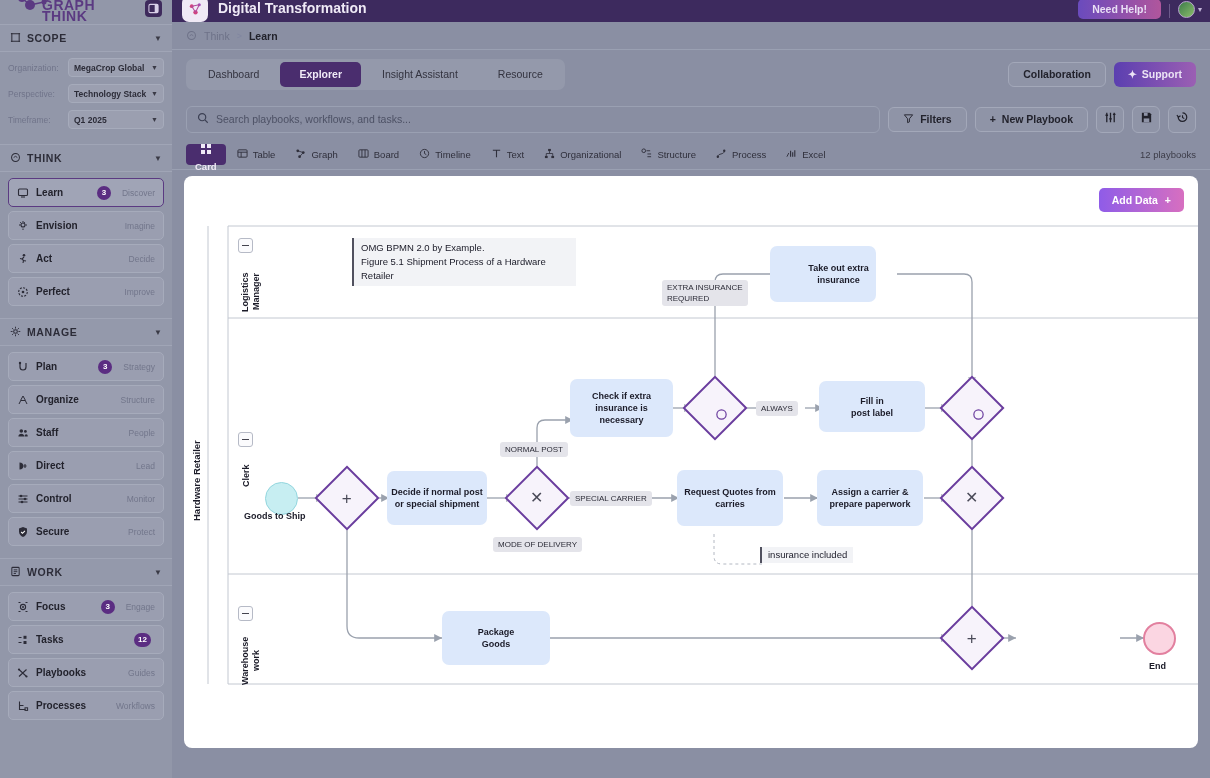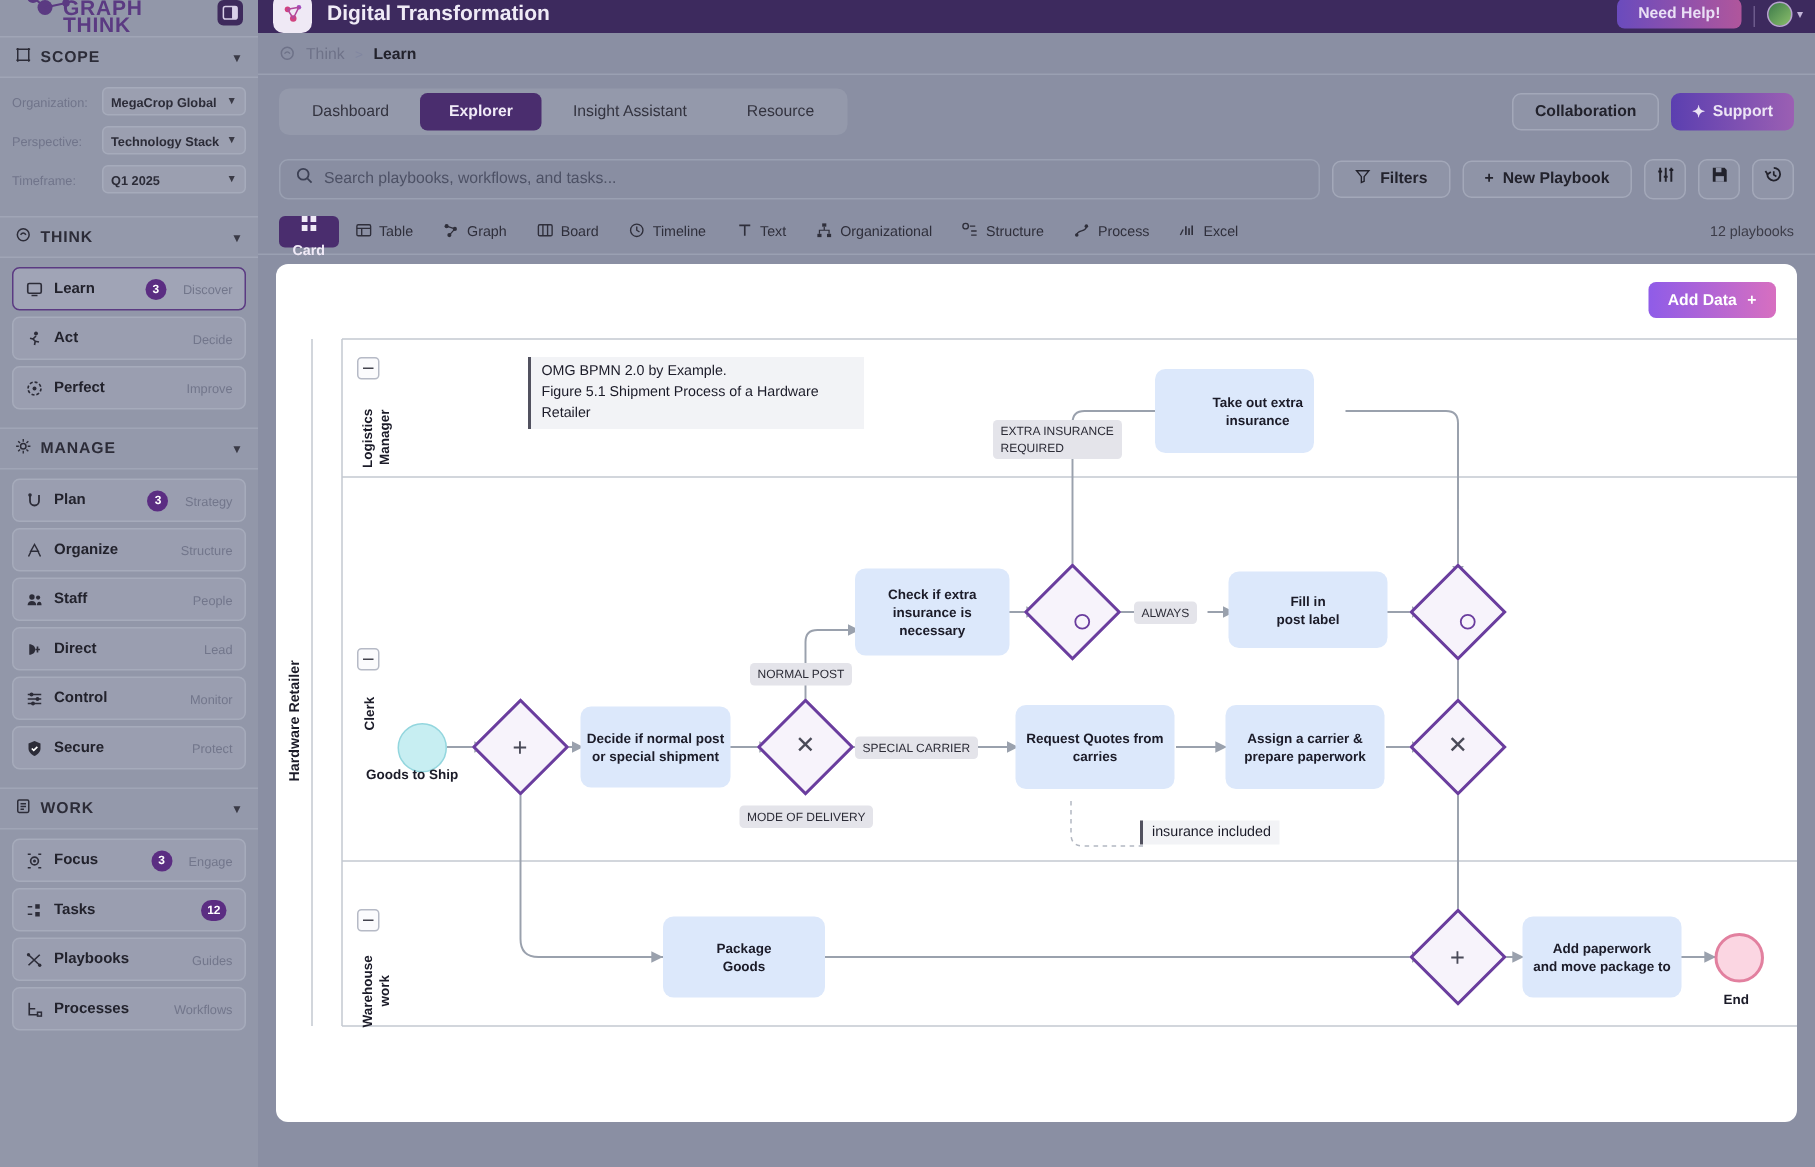--- a/index.html
+++ b/index.html
@@ -326,20 +326,30 @@
               <path d="M4 10h4" stroke="#2c2c38" stroke-width="1.1"></path>
             </svg>
         </span>
         <span class="nav-label">Learn</span>
         <span class="badge">3</span>
         <span class="nav-sub">Discover</span>
       </div>
       <div class="nav-item">
         <span class="nav-ico">
           <svg width="12" height="12" viewBox="0 0 12 12">
+              <circle cx="6" cy="5" r="2" fill="none" stroke="#2c2c38" stroke-width="1.1"></circle>
+              <path d="M6 1v1.5M6 8.5V10M2 5h1.5M8.5 5H10M3.2 2.2l1 1M7.8 2.2l-1 1" stroke="#2c2c38" stroke-width="1"></path>
+            </svg>
+        </span>
+        <span class="nav-label">Envision</span>
+        <span class="nav-sub">Imagine</span>
+      </div>
+      <div class="nav-item">
+        <span class="nav-ico">
+          <svg width="12" height="12" viewBox="0 0 12 12">
               <circle cx="7" cy="2.3" r="1.3" fill="#2c2c38"></circle>
               <path d="M7 4l-2 2 1.5 1.5L6 10M5 6L3 5.5M6.5 7.5L9 8" stroke="#2c2c38" stroke-width="1.1" fill="none"></path>
             </svg>
         </span>
         <span class="nav-label">Act</span>
         <span class="nav-sub">Decide</span>
       </div>
       <div class="nav-item">
         <span class="nav-ico">
           <svg width="12" height="12" viewBox="0 0 12 12">
@@ -872,24 +882,20 @@
             <span>Package</span>
             <span>Goods</span>
           </div>
 
           <div class="node" style="left:765px; top:439px;">
             <div class="gw">
               <span class="gi" style="font-size:17px;line-height:17px;">+</span>
             </div>
           </div>
 
-          <div class="node task" style="left:831px; top:435px; width:106px; height:54px; flex-direction:column;">
-            <span>Add paperwork</span>
-            <span>and move package to</span>
-          </div>
 
           <div class="node ev-end" style="left:959px; top:446px;"></div>
           <div class="node-cap" style="left:965px; top:485px;">End</div>
 
         </div>
       </div>
     </div>
 
   </div>
 </div>

